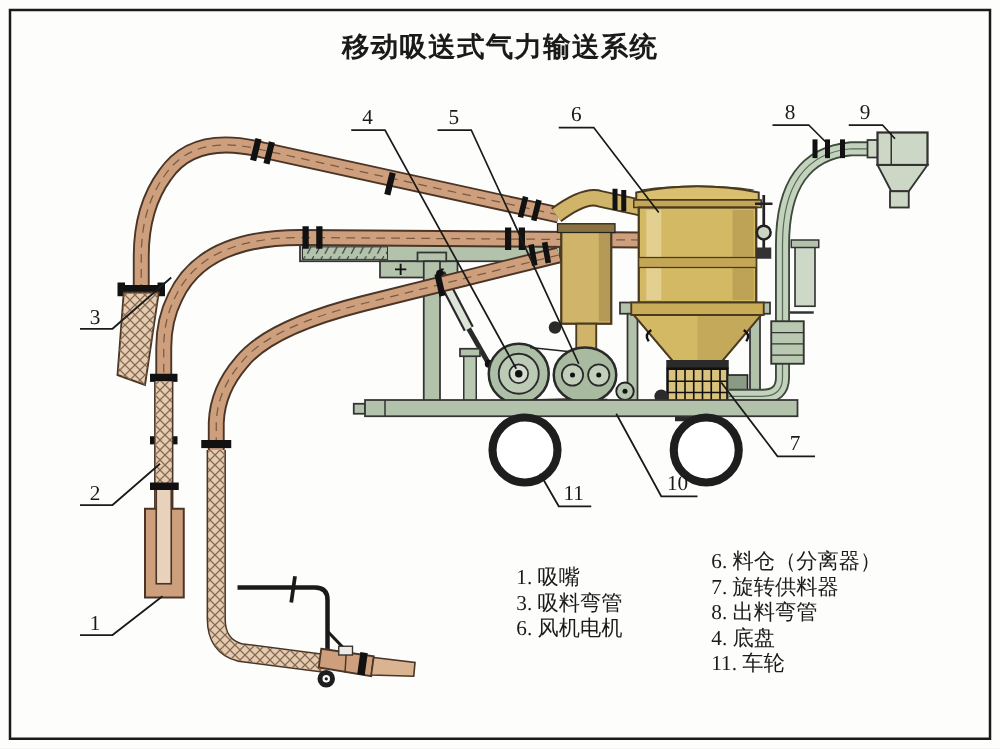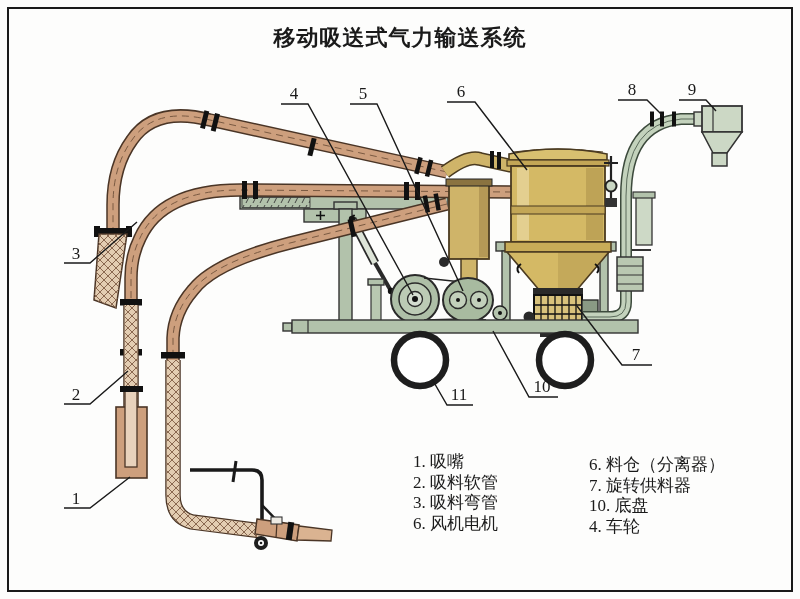--- a/index.html
+++ b/index.html
@@ -3,21 +3,21 @@
 <meta charset="utf-8">
 <style>
   html,body{margin:0;padding:0;background:#fff;}
   .canvas{position:relative;width:800px;height:599px;background:#fdfdfc;overflow:hidden;
           font-family:"Liberation Serif",serif;outline:1px solid #cfcfcf;}
   .frame{position:absolute;left:7px;top:7px;right:7px;bottom:7px;border:2px solid #1a1a1a;pointer-events:none;}
   .title{position:absolute;top:23px;left:0;right:0;text-align:center;
          font-size:22px;font-weight:bold;letter-spacing:1px;color:#1a1a1a;}
   .legend{position:absolute;font-size:17px;line-height:20.6px;color:#1b1b1b;white-space:nowrap;}
   .legend-left{left:413px;top:452px;}
-  .legend-right{left:589px;top:439px;margin-top:16px;}
+  .legend-right{left:569px;top:439px;}
   svg{position:absolute;left:0;top:0;}
   .cnum{font-family:"Liberation Serif",serif;font-size:17px;fill:#1a1a1a;text-anchor:middle;}
   .ldr{stroke:#1a1a1a;stroke-width:1.4;fill:none;}
   .grn{fill:#b2c2ab;stroke:#333;stroke-width:1.4;}
   .po{stroke:#4a3526;stroke-width:13.5;fill:none;stroke-linecap:butt;}
   .pf{stroke:#cd9f7d;stroke-width:10.5;fill:none;}
   .pc{stroke:#7a5a42;stroke-width:1;fill:none;stroke-dasharray:7,5;}
   .ho{stroke:#4a3526;stroke-width:15.5;fill:none;}
   .hf{stroke:#e3cdb2;stroke-width:13;fill:none;}
   .hx{stroke-width:13;fill:none;}
@@ -276,23 +276,23 @@
       <text class="cnum" x="636" y="360">7</text>
       <text class="cnum" x="632" y="95">8</text>
       <text class="cnum" x="692" y="95">9</text>
       <text class="cnum" x="542" y="392">10</text>
       <text class="cnum" x="459" y="400">11</text>
     </g>
   </svg>
 
   <div class="legend legend-left">
     <div class="legend-item">1. 吸嘴</div>
-    <div class="legend-item">2. 吸料软管</div>
     <div class="legend-item">3. 吸料弯管</div>
     <div class="legend-item">6. 风机电机</div>
   </div>
   <div class="legend legend-right">
     <div class="legend-item">6. 料仓（分离器）</div>
     <div class="legend-item">7. 旋转供料器</div>
-    <div class="legend-item">10. 底盘</div>
-    <div class="legend-item">4. 车轮</div>
+    <div class="legend-item">8. 出料弯管</div>
+    <div class="legend-item">4. 底盘</div>
+    <div class="legend-item">11. 车轮</div>
   </div>
 </div>
 
 </body></html>

